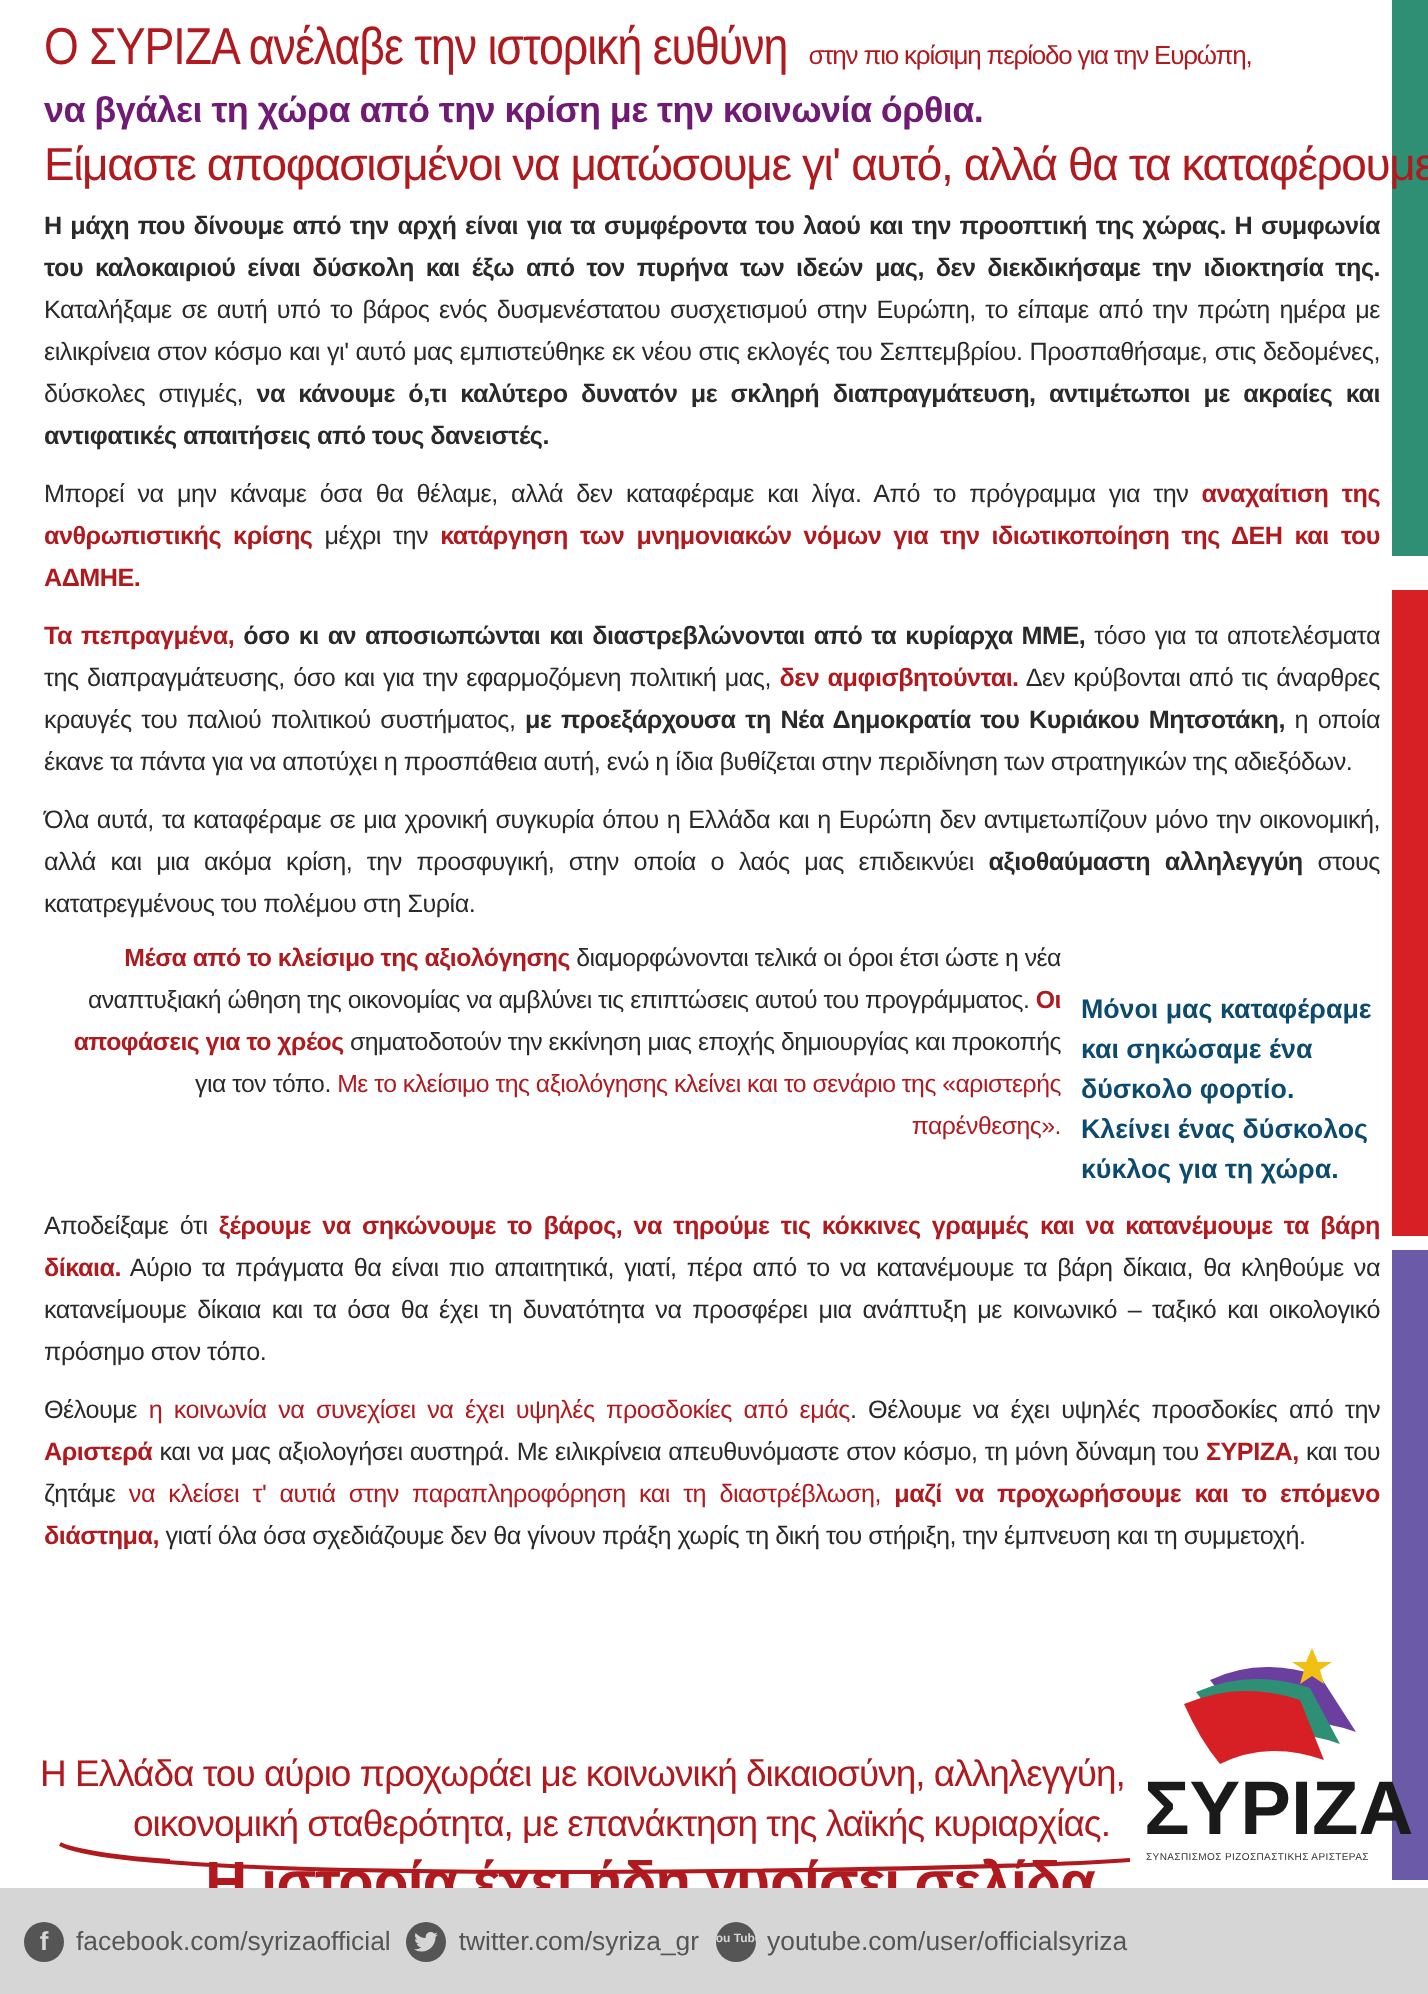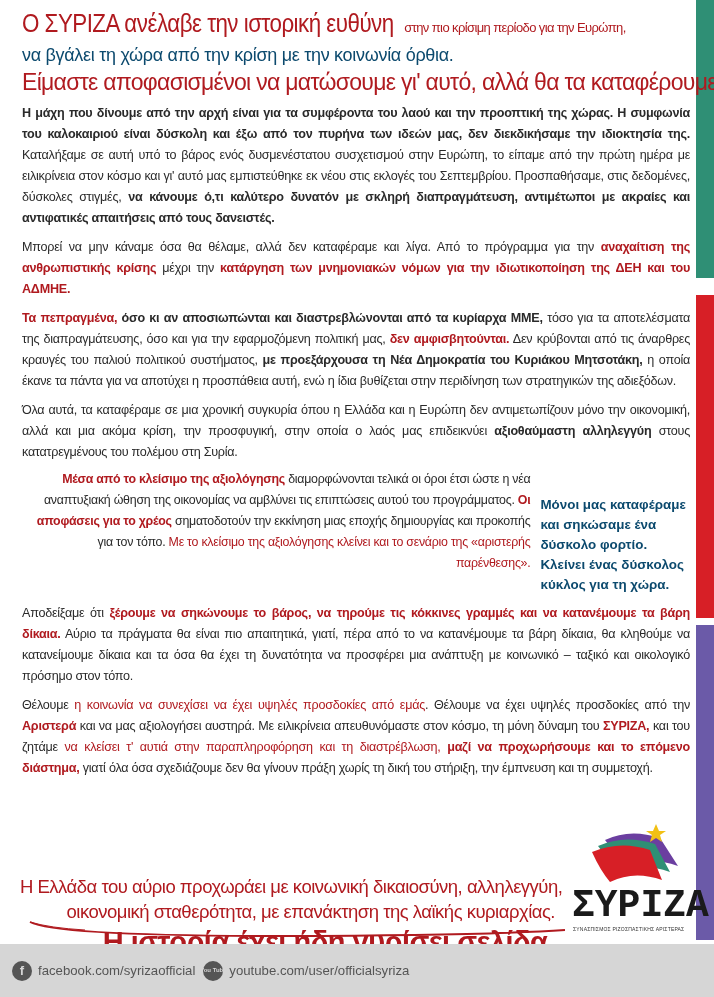--- a/index.html
+++ b/index.html
@@ -11,36 +11,36 @@
   .stripe.red { top: 295px; height: 323px; background: #d71f26; }
   .stripe.purple { top: 625px; height: 315px; background: #6b5aa8; }
 
   .content { position: absolute; left: 22px; top: 8px; width: 668px; }
   .red { color: #b01a1f; }
   .b { font-weight: bold; }
 
   .head1 { font-family: "Liberation Sans Narrow", "Liberation Sans", sans-serif; color: #b01a1f; line-height: 30px; white-space: nowrap; letter-spacing: -0.6px; }
   .head1 .big { font-size: 26px; transform: scaleX(0.86); display: inline-block; transform-origin: left; }
   .head1 .small { font-size: 13px; }
-  .head2 { font-size: 18px; font-weight: normal; color: #0c4a6e; line-height: 24px; letter-spacing: -0.3px; }
+  .head2 { font-size: 18px; font-weight: bold; color: #701a75; line-height: 24px; letter-spacing: -0.3px; }
   .head3 { font-size: 23px; color: #b01a1f; line-height: 30px; letter-spacing: -0.7px; white-space: nowrap; }
 
   p.body { font-size: 12.6px; line-height: 21px; text-align: justify; letter-spacing: -0.25px; margin-top: 8px; }
   .two-col { display: flex; gap: 10px; margin-top: 6px; }
   .two-col p.body { margin-top: 0; width: 510px; font-size: 12.4px; }
   .aside { width: 150px; font-size: 13.4px; font-weight: bold; color: #0c4a6e; line-height: 20px; padding-top: 2px; margin-top: 24px; }
 
   .closing { position: absolute; left: 20px; top: 838px; width: 535px; text-align: right; color: #b01a1f; }
   .closing .l1 { font-size: 18.5px; line-height: 25px; letter-spacing: -0.5px; white-space: nowrap; margin-top: 36px; }
   .closing .l2 { font-size: 18.5px; line-height: 25px; letter-spacing: -0.5px; white-space: nowrap; }
   .closing .l3 { font-size: 29px; font-weight: bold; line-height: 36px; letter-spacing: -0.5px; white-space: nowrap; text-align: right; }
   .swoosh { position: absolute; left: 25px; top: 918px; width: 540px; height: 22px; }
 
   .logo { position: absolute; left: 570px; top: 822px; width: 125px; height: 112px; }
-  .logo .word { position: absolute; left: 2px; top: 62px; font-size: 38px; font-weight: bold; color: #1a1a1a; letter-spacing: 0px; font-family: Liberation Mono, monospace; }
+  .logo .word { position: absolute; left: 2px; top: 62px; font-size: 38px; font-weight: bold; color: #1a1a1a; letter-spacing: 0px; }
   .logo .tag { position: absolute; left: 3px; top: 104px; font-size: 5px; color: #333; white-space: nowrap; letter-spacing: 0.2px; }
 
   .footer { position: absolute; left: 0; top: 944px; width: 714px; height: 53px; background: #d6d6d6; display: flex; align-items: center; padding-left: 12px; gap: 8px; }
   .social { display: flex; align-items: center; gap: 6px; font-size: 13.2px; color: #555; white-space: nowrap; }
   .social .ico { width: 20px; height: 20px; border-radius: 50%; background: #555; color: #d6d6d6; display: flex; align-items: center; justify-content: center; font-weight: bold; font-size: 13px; }
   .social .ico.yt { font-size: 6px; line-height: 7px; text-align: center; flex-direction: column; }
 </style>
 </head>
 <body>
 
@@ -107,16 +107,24 @@
   <div class="word">ΣΥΡΙΖΑ</div>
   <div class="tag">ΣΥΝΑΣΠΙΣΜΟΣ ΡΙΖΟΣΠΑΣΤΙΚΗΣ ΑΡΙΣΤΕΡΑΣ</div>
 </div>
 
 <div class="footer">
   <a class="social">
     <span class="ico">f</span>
     <span>facebook.com/syrizaofficial</span>
   </a>
   <a class="social">
+    <span class="ico">
+      <svg width="12" height="10" viewBox="0 0 24 20">
+          <path d="M24 2.4a10 10 0 0 1-2.8.8A5 5 0 0 0 23.3.4a10 10 0 0 1-3.1 1.2A4.9 4.9 0 0 0 11.8 6 14 14 0 0 1 1.7.9a4.9 4.9 0 0 0 1.5 6.6A4.9 4.9 0 0 1 1 6.9a4.9 4.9 0 0 0 3.9 4.8 5 5 0 0 1-2.2.1 4.9 4.9 0 0 0 4.6 3.4A9.9 9.9 0 0 1 0 17.3 14 14 0 0 0 7.5 19.5c9 0 14-7.5 14-14v-.6A10 10 0 0 0 24 2.4z" fill="#d6d6d6"></path>
+        </svg>
+    </span>
+    <span>twitter.com/syriza_gr</span>
+  </a>
+  <a class="social">
     <span class="ico yt">You Tube</span>
     <span>youtube.com/user/officialsyriza</span>
   </a>
 </div>
 
 </body></html>

